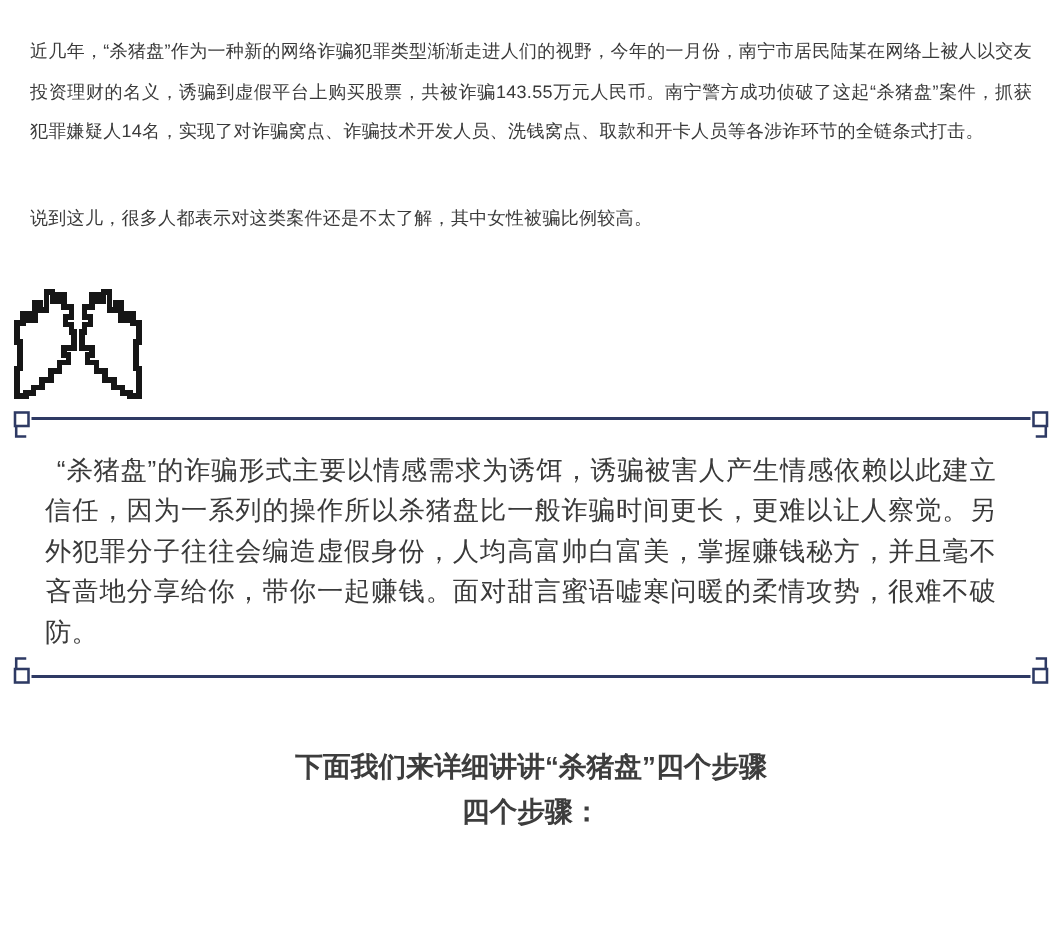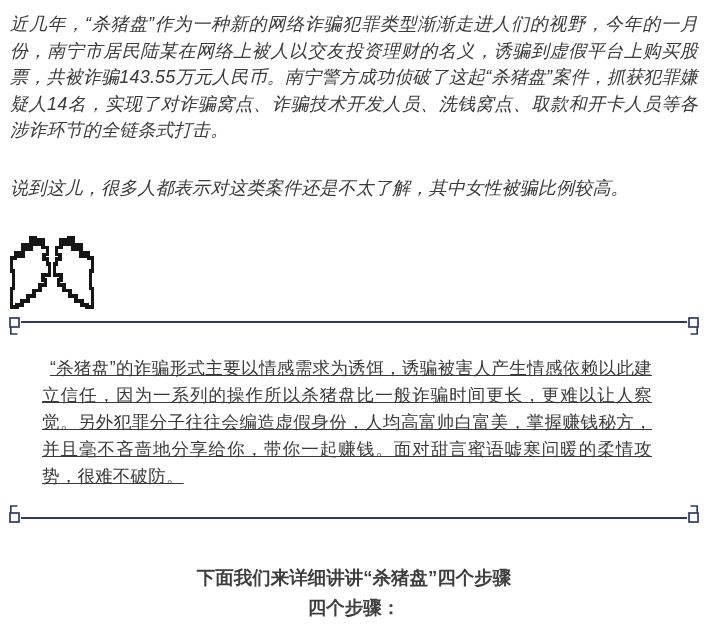--- a/index.html
+++ b/index.html
@@ -3,40 +3,40 @@
 <meta charset="utf-8">
 <style>
   html,body{margin:0;padding:0;}
   body{
     width:708px;height:632px;background:#ffffff;overflow:hidden;
     font-family:"Liberation Sans","DejaVu Sans",sans-serif;
     color:#3a3a3a;
   }
   .page{box-sizing:border-box;width:708px;height:632px;padding:9px 8px 0 8px;}
 
-  .body-text{margin:2px;font-size:18px;line-height:26.5px;text-align:justify;letter-spacing:.2px;font-style:italic;}
+  .body-text{margin:12px;font-size:12px;line-height:26.5px;text-align:justify;letter-spacing:.2px;}
   .para2{margin-top:31px;}
 
   .heading-row{display:flex;align-items:center;margin-top:29px;height:82px;}
   .cursor-icon{width:44px;height:78px;flex:0 0 auto;}
   .cursor-icon svg{display:block;width:44px;height:78px;}
   .cursor-icon.right svg{transform:scaleX(-1);}
   .heading-center{flex:1 1 auto;text-align:center;font-weight:bold;font-size:19px;line-height:29px;color:#3d3d3d;}
 
   .fancy-frame{position:relative;margin-top:4px;padding:27px 36px 22px 22px;}
   .frame-line{position:absolute;left:13px;right:13px;height:1.7px;background:#2e3a64;}
   .frame-line.top{top:5px;}
   .frame-line.bottom{bottom:5px;}
   .corner{position:absolute;width:16px;height:24px;color:#2e3a64;}
   .corner svg{display:block;width:16px;height:24px;}
   .corner.tl{left:0;top:0;}
   .corner.tr{right:0;top:0;transform:scaleX(-1);}
   .corner.bl{left:0;bottom:0;transform:scaleY(-1);}
   .corner.br{right:0;bottom:0;transform:scale(-1,-1);}
-  .box-text{margin:12px;font-size:17.5px;line-height:27px;text-align:justify;letter-spacing:.2px;text-decoration:underline;}
+  .box-text{margin:0;font-size:17.5px;line-height:27px;text-align:justify;letter-spacing:.2px;}
   .box-text.first{text-indent:.45em;}
 
   .footer-heading{margin-top:39px;text-align:center;font-weight:bold;font-size:18.5px;line-height:30px;color:#3d3d3d;}
 </style>
 </head>
 <body>
 
 <div class="page">
 
   <p class="body-text">近几年，“杀猪盘”作为一种新的网络诈骗犯罪类型渐渐走进人们的视野，今年的一月份，南宁市居民陆某在网络上被人以交友投资理财的名义，诱骗到虚假平台上购买股票，共被诈骗143.55万元人民币。南宁警方成功侦破了这起“杀猪盘”案件，抓获犯罪嫌疑人14名，实现了对诈骗窝点、诈骗技术开发人员、洗钱窝点、取款和开卡人员等各涉诈环节的全链条式打击。</p>

